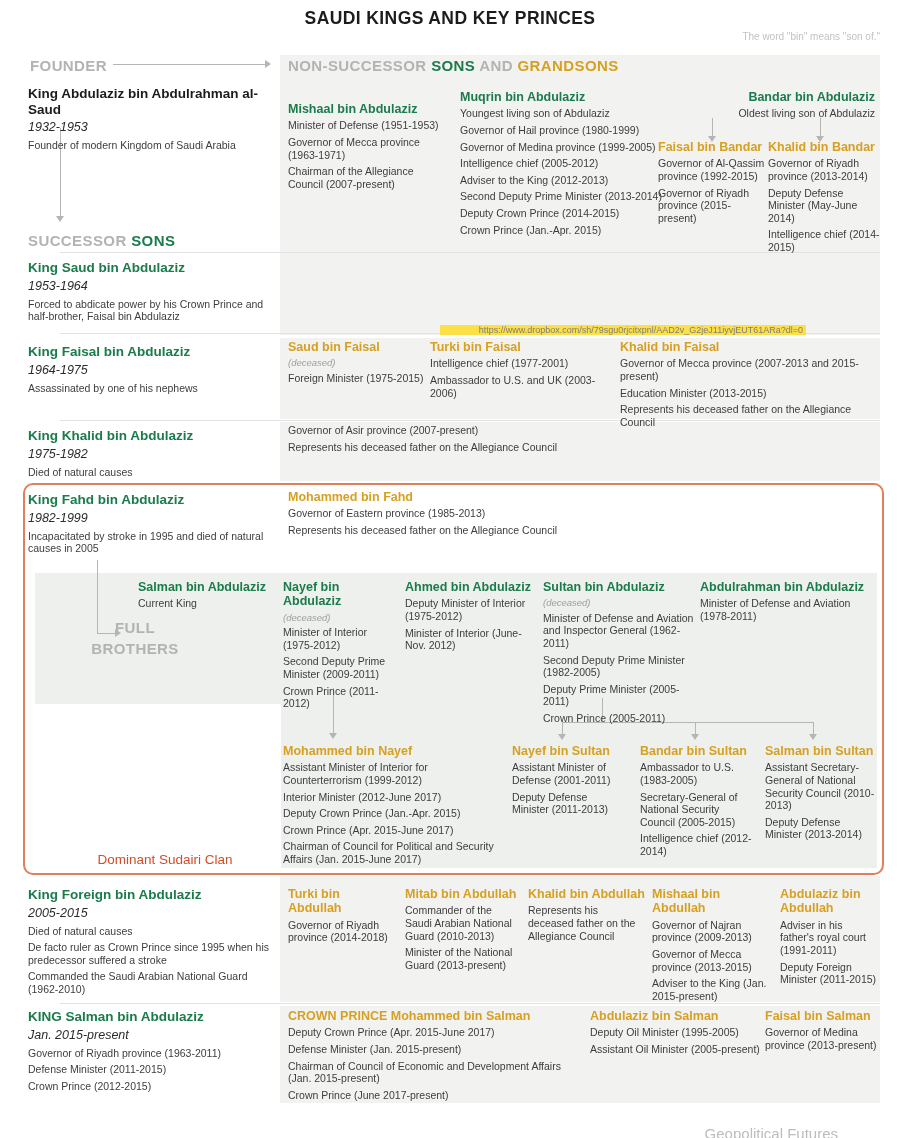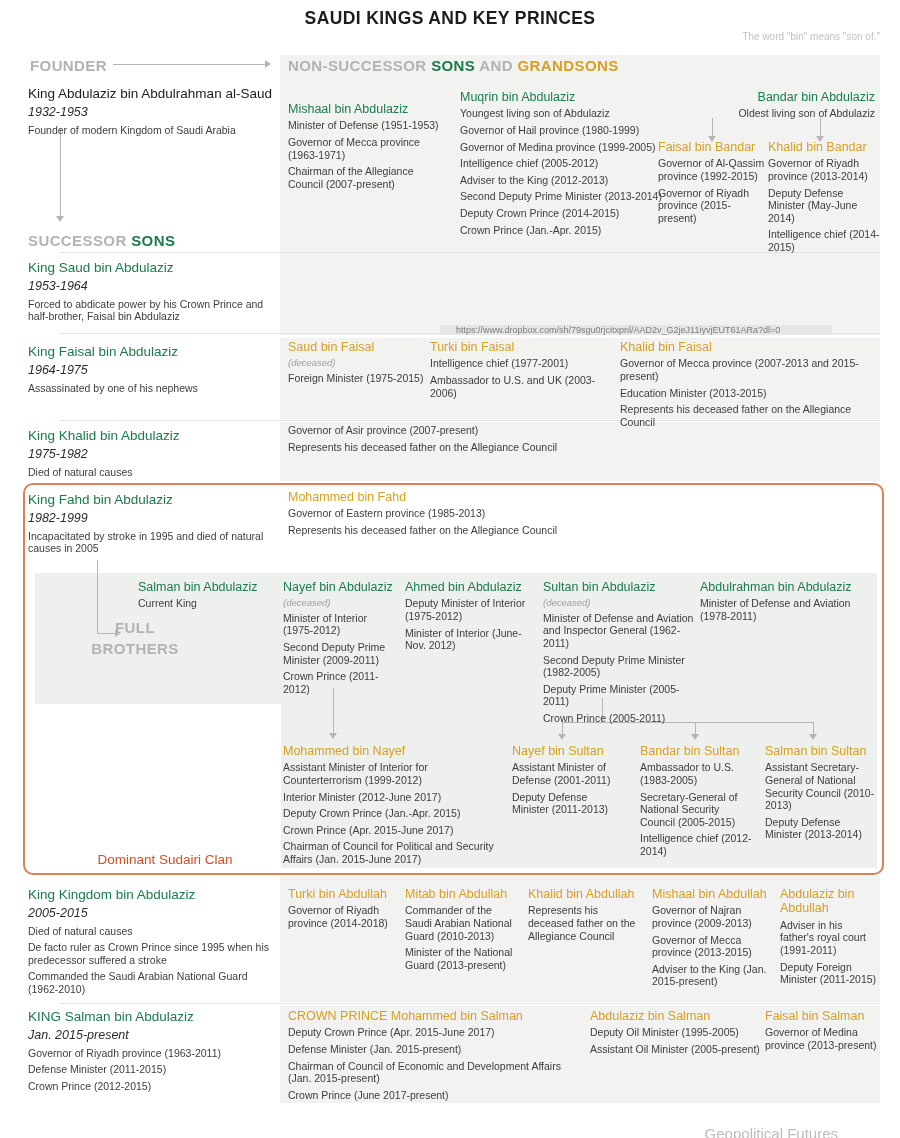--- a/index.html
+++ b/index.html
@@ -8,40 +8,40 @@
   .title{position:absolute;left:0;right:0;top:8px;text-align:center;font-size:17.5px;
          font-weight:bold;color:#1c1c1c;letter-spacing:.4px;}
   .bin-note{position:absolute;right:20px;top:31px;font-size:10px;color:#c2c2c2;}
   .credit{position:absolute;right:62px;top:1110px;font-size:15px;color:#bdbdbd;margin-top:15px;}
   .panel{position:absolute;background:#f2f2f1;}
   .panel.gn{background:#edf0ed;}
   .sep{position:absolute;height:1px;background:#e3e3e3;}
   .hdr{position:absolute;font-size:15px;font-weight:bold;color:#b3b3b3;letter-spacing:.4px;white-space:nowrap;}
   .hdr .g{color:#1b7b4b;} .hdr .y{color:#d7a021;}
   .card{position:absolute;font-size:10.5px;line-height:1.2;}
-  .pname{font-weight:normal;font-size:12.5px;margin-bottom:3px;line-height:1.15;}
+  .pname{font-weight:bold;font-size:12.5px;margin-bottom:3px;line-height:1.15;}
   .pname.g{color:#1b7b4b;} .pname.y{color:#d7a021;}
   .king .pname{font-size:13.5px;}
   .years{font-style:italic;font-size:12.5px;color:#2b2b2b;margin-bottom:4px;}
   .dec{font-style:italic;color:#9e9e9e;font-size:9.5px;margin-bottom:3px;}
   .role{margin-bottom:4px;}
   .centered{text-align:right;}
   .sudairi-box{position:absolute;left:23px;top:483px;width:857px;height:388px;
                border:2px solid #e0805a;border-radius:10px;}
   .sudairi-label{position:absolute;left:60px;top:852px;width:210px;text-align:center;
                  font-size:13.5px;color:#d24e28;background:#fff;}
   .vline,.hline{position:absolute;background:#b5b5b5;}
   .vline{width:1px;} .hline{height:1px;}
   .arr-d{position:absolute;width:0;height:0;border-left:4px solid transparent;
          border-right:4px solid transparent;border-top:6px solid #b5b5b5;}
   .arr-r{position:absolute;width:0;height:0;border-top:4px solid transparent;
          border-bottom:4px solid transparent;border-left:6px solid #b5b5b5;}
   .fb{line-height:21px;text-align:center;}
-  .url{position:absolute;left:440px;top:325px;width:360px;text-align:left;font-size:9px;
-       color:#7d7d7d;background:#e5e5e5;padding:0 16px;}
+  .url{position:absolute;left:440px;top:325px;width:360px;text-align:right;font-size:9px;
+       color:#7d7d7d;background:#fde047;padding:0 3px;}
 </style>
 </head>
 <body>
 
 <div id="canvas">
 
   <div class="panel" style="left:280px;top:55px;width:600px;height:280px"></div>
   <div class="panel" style="left:280px;top:338px;width:600px;height:81px"></div>
   <div class="panel" style="left:280px;top:422px;width:600px;height:59px"></div>
   <div class="panel gn" style="left:35px;top:573px;width:842px;height:131px"></div>
@@ -121,21 +121,21 @@
       </div>
   </div>
   <div class="card king" style="left:28px;top:492px;width:245px">
     <div class="pname g">King Fahd bin Abdulaziz</div>
     <div class="years">1982-1999</div>
     <div>
         <div class="role">Incapacitated by stroke in 1995 and died of natural causes in 2005</div>
       </div>
   </div>
   <div class="card king" style="left:28px;top:887px;width:250px">
-    <div class="pname g">King Kingdom bin Abdulaziz</div>
+    <div class="pname g">King Foreign bin Abdulaziz</div>
     <div class="years">2005-2015</div>
     <div>
         <div class="role">Died of natural causes</div>
         <div class="role">De facto ruler as Crown Prince since 1995 when his predecessor suffered a stroke</div>
         <div class="role">Commanded the Saudi Arabian National Guard (1962-2010)</div>
       </div>
   </div>
   <div class="card king" style="left:28px;top:1009px;width:255px">
     <div class="pname g">KING Salman bin Abdulaziz</div>
     <div class="years">Jan. 2015-present</div>

